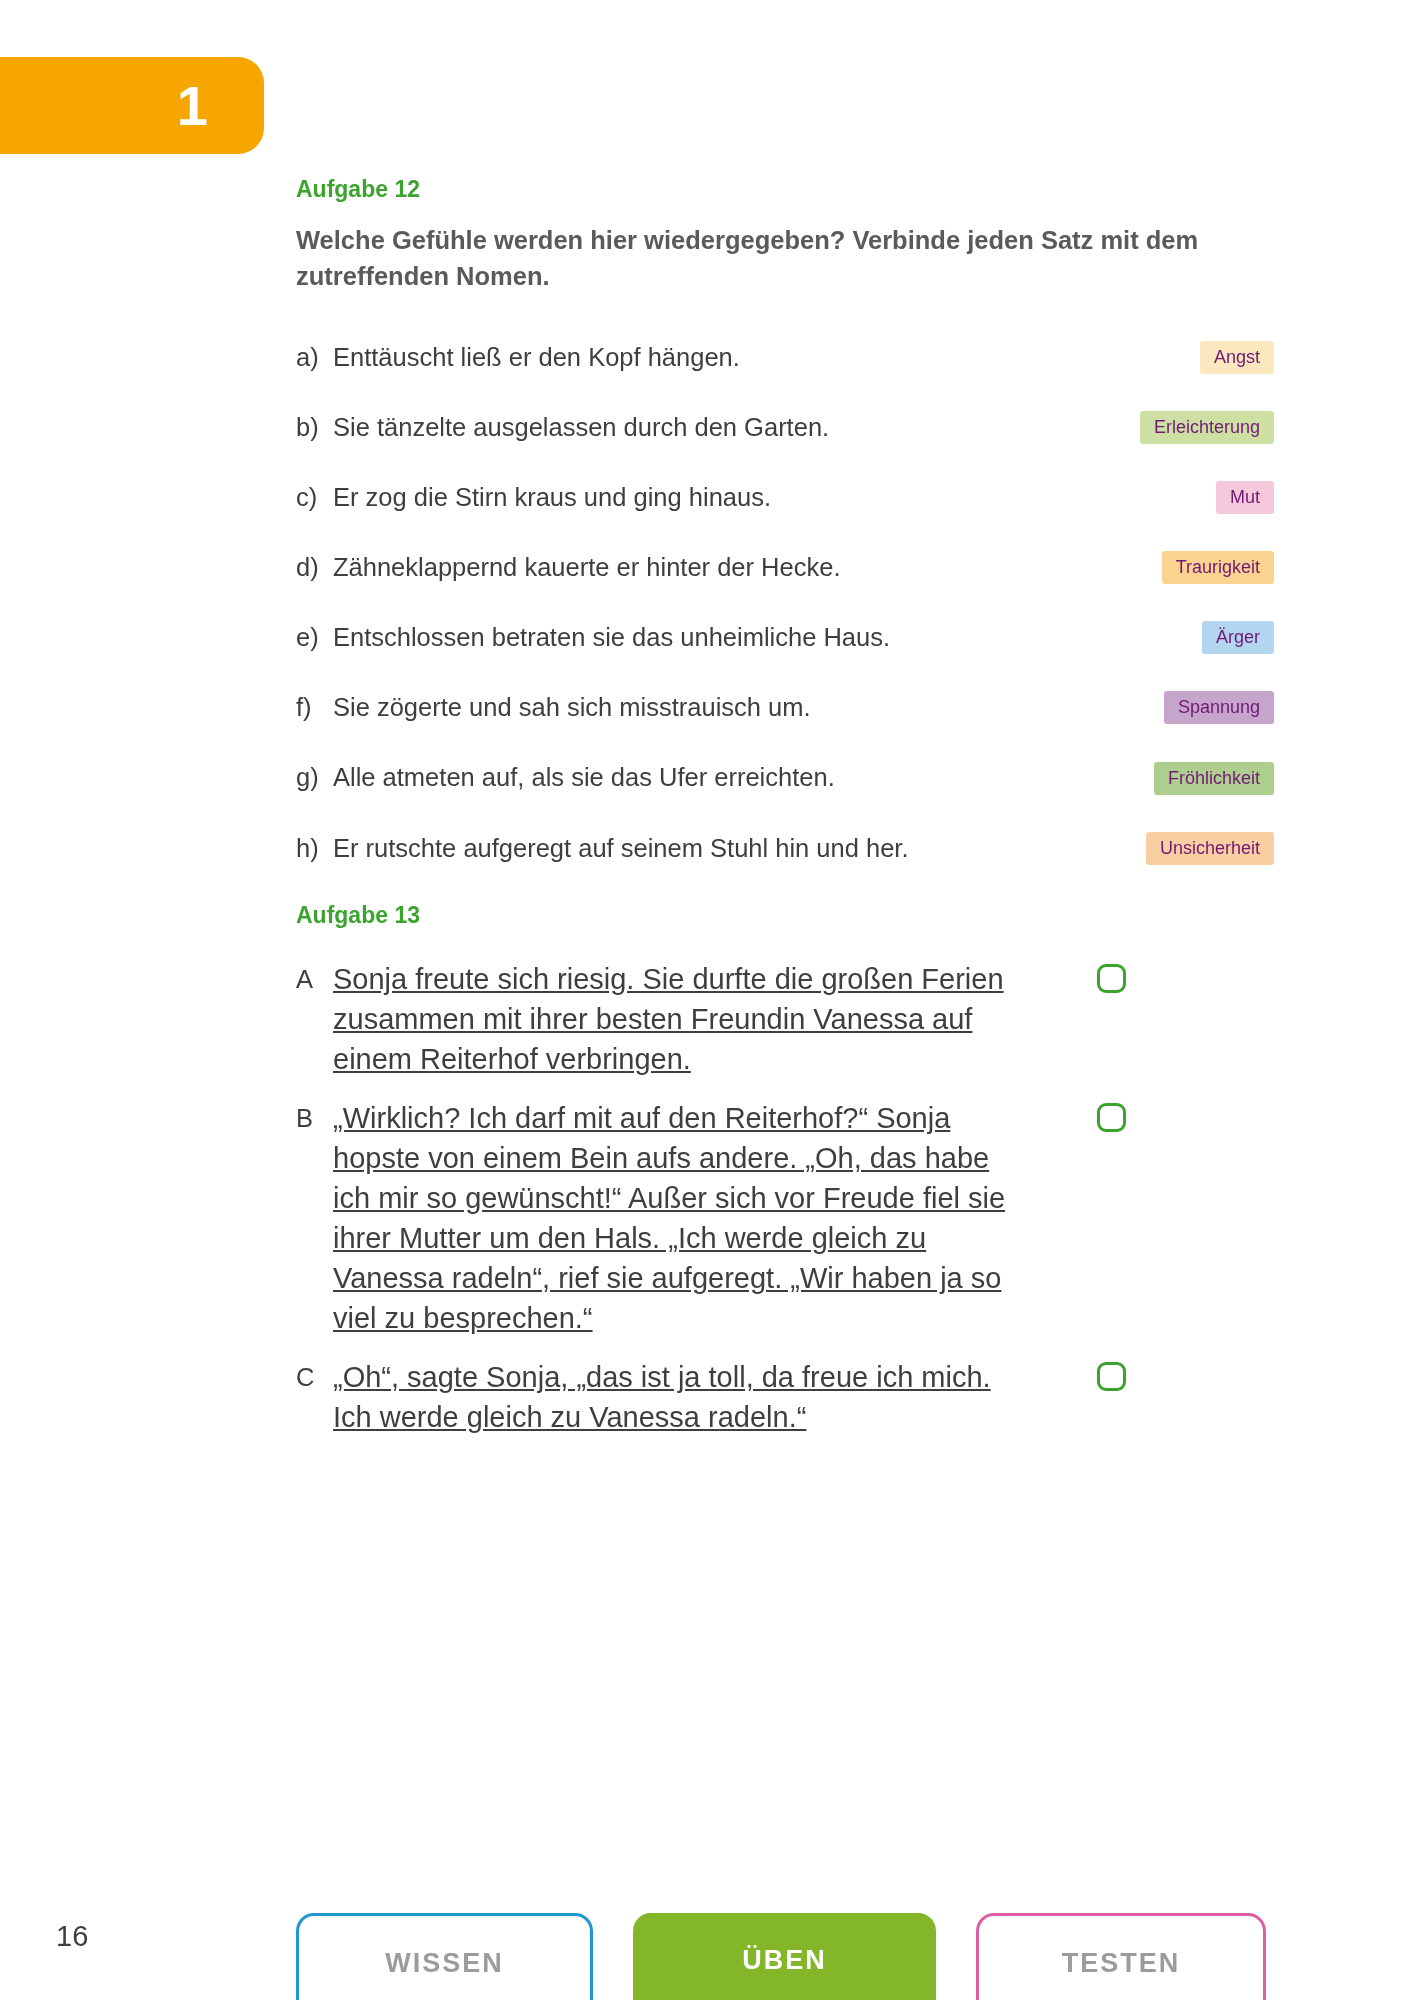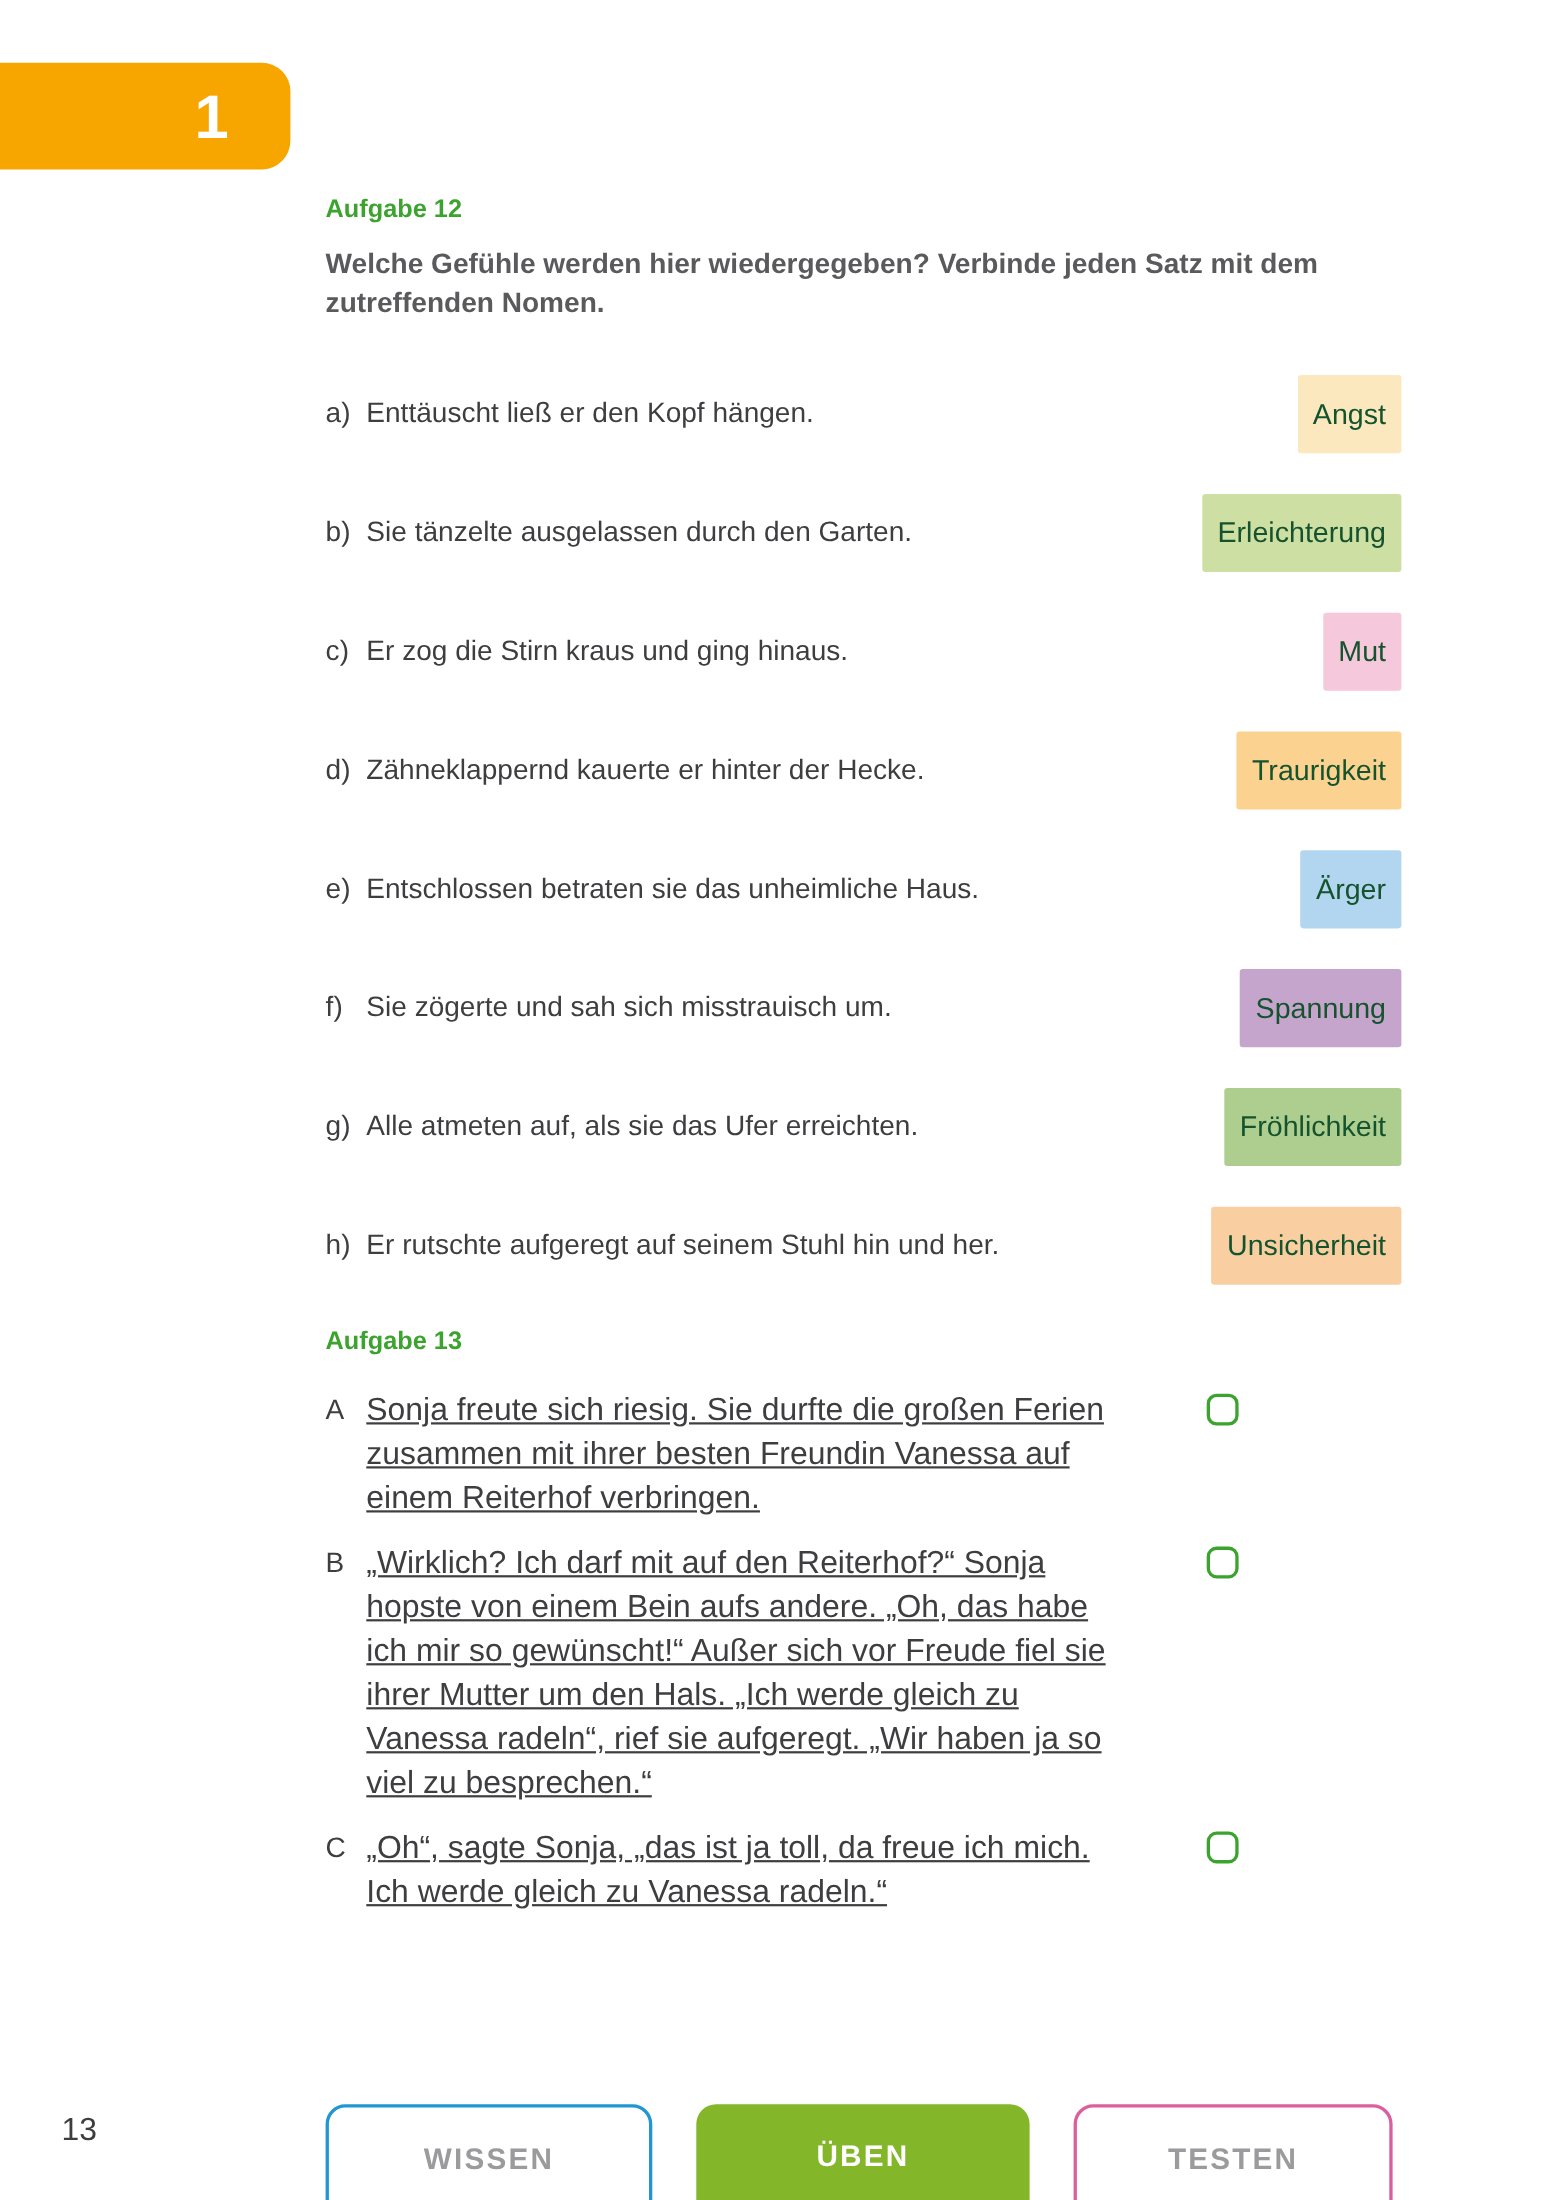--- a/index.html
+++ b/index.html
@@ -70,23 +70,23 @@
     margin-bottom: 37px;
   }
   .sentence {
     display: flex;
     font-size: 25.5px;
     color: #3E3E40;
     line-height: 1.3;
   }
   .item-letter { flex: 0 0 37px; }
   .feeling-label {
-    font-size: 26px;
-    color: #14532d;
-    padding: 20px 14px;
+    font-size: 18px;
+    color: #701a75;
+    padding: 6px 14px;
     border-radius: 3px;
     white-space: nowrap;
     cursor: pointer;
   }
 
   
   .options { margin-top: 30px; }
   .option-row {
     display: flex;
     align-items: flex-start;
@@ -264,21 +264,21 @@
           <span class="option-letter">C</span>
           <p class="option-text">„Oh“, sagte Sonja, „das ist ja toll, da freue ich mich. Ich werde gleich zu Vanessa radeln.“</p>
           <span class="checkbox"></span>
         </div>
 
       </div>
     </section>
 
   </div>
 
-  <span class="page-number">13</span>
+  <span class="page-number">16</span>
 
   <div class="nav-buttons">
     <button class="btn btn-outline btn-wissen" style="border-color: rgb(32, 151, 211);">WISSEN</button>
     <button class="btn btn-filled btn-ueben" style="background-color: rgb(131, 182, 41);">ÜBEN</button>
     <button class="btn btn-outline btn-testen" style="border-color: rgb(220, 94, 158);">TESTEN</button>
   </div>
 
 </div>
 
 </body></html>

